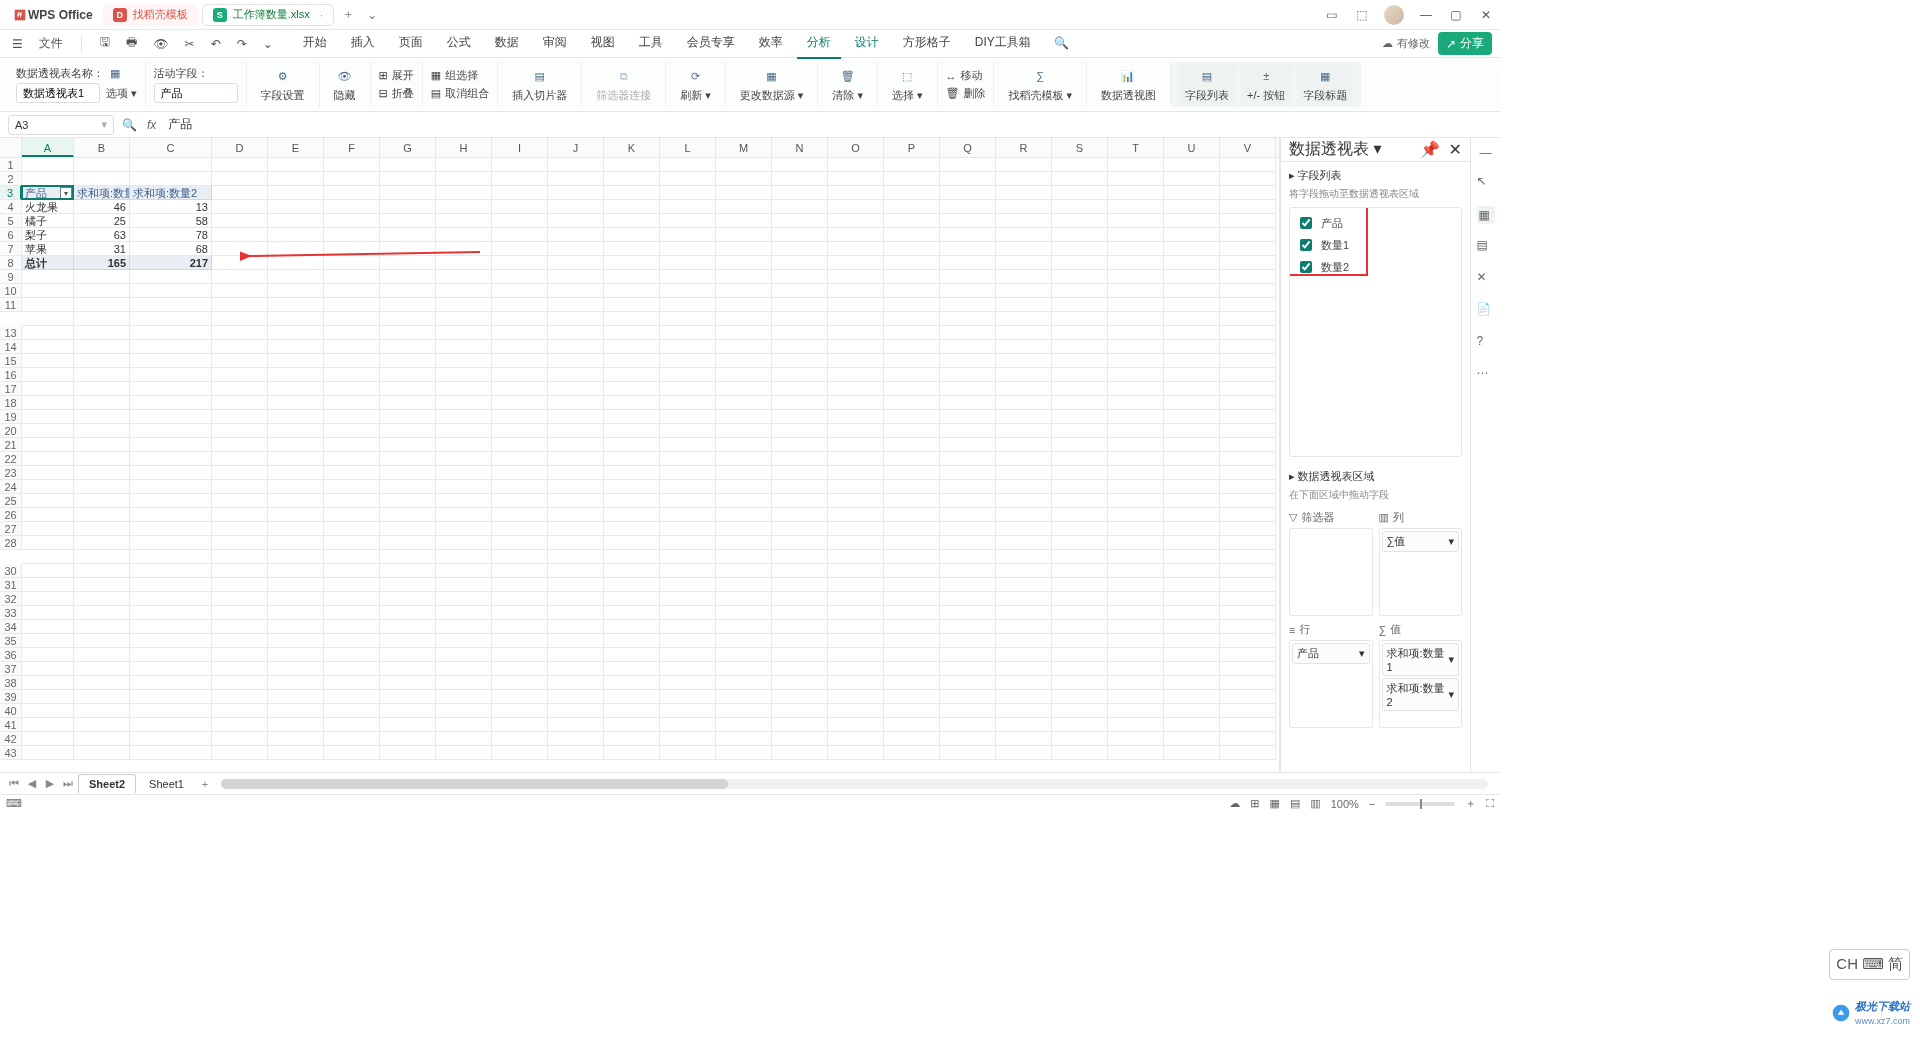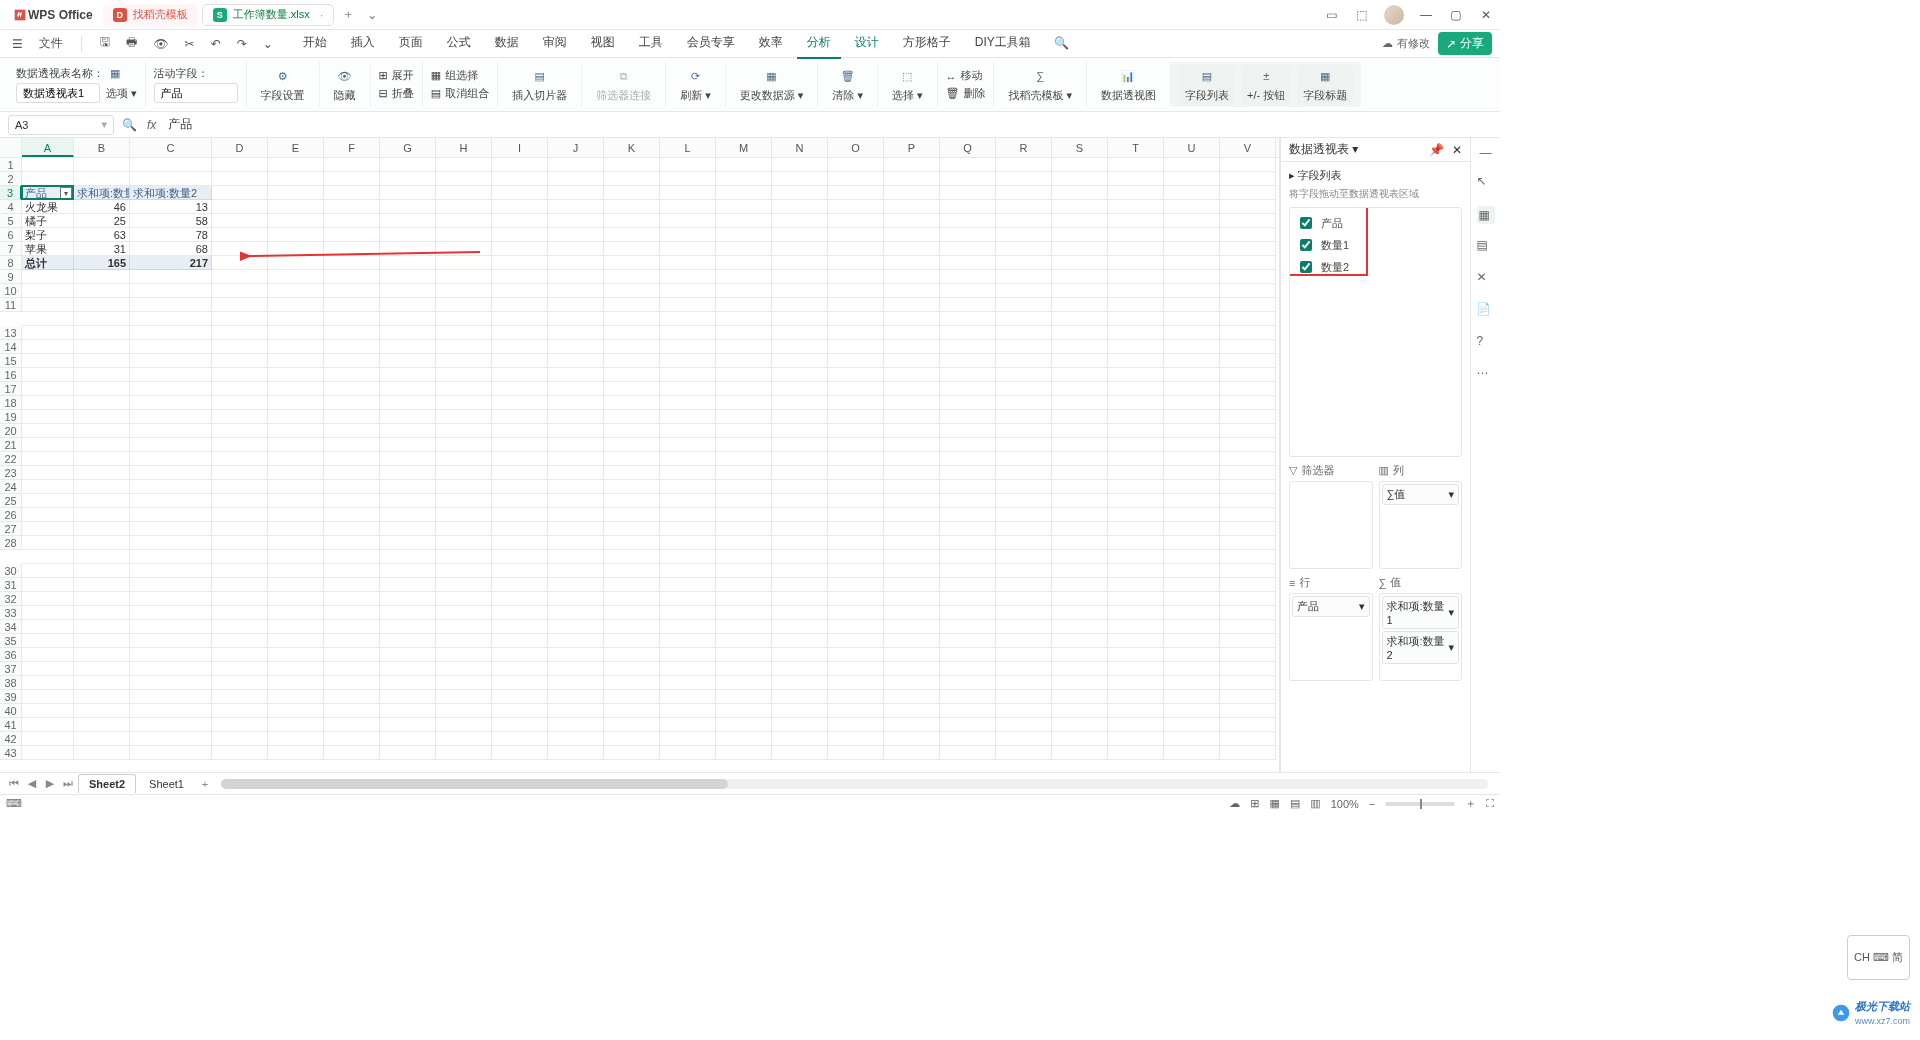--- a/index.html
+++ b/index.html
@@ -72,38 +72,38 @@
   .rh.sel{background:#e8f5f1;color:#0a7d6c;border-right:2px solid #0a7d6c;}
   .cell{position:absolute;border-right:1px solid var(--grid);border-bottom:1px solid var(--grid);font-size:11px;line-height:14px;padding:0 3px;overflow:hidden;white-space:nowrap;}
   .cell.header{background:#e8eef3;color:#3b5b8a;font-weight:normal;border-color:#cdd7e1;}
   .cell.tot{background:#e8eef3;font-weight:bold;border-color:#cdd7e1;}
   .cell.num{text-align:right;}
   .sel-box{position:absolute;border:2px solid #0a7d6c;pointer-events:none;}
   .dd-btn{position:absolute;width:12px;height:12px;border:1px solid #777;background:#fff;display:flex;align-items:center;justify-content:center;font-size:8px;color:#555;}
   .arrow{position:absolute;pointer-events:none;}
   
   .rpanel{width:190px;border-left:1px solid var(--panel-b);display:flex;flex-direction:column;background:#fff;}
-  .rp-head{height:24px;display:flex;align-items:center;justify-content:space-between;padding:0 8px;border-bottom:1px solid var(--panel-b);font-size:12px;}
+  .rp-head{height:24px;display:flex;align-items:center;justify-content:space-between;padding:0 8px;border-bottom:1px solid var(--panel-b);font-size:16px;}
   .rp-section{padding:6px 8px;font-size:11px;color:#444;}
   .rp-title{font-size:11px;color:#333;margin-bottom:4px;}
   .rp-hint{font-size:10px;color:#888;margin-bottom:6px;}
   .fieldbox{border:1px solid #e5e5e5;border-radius:3px;height:250px;padding:4px;overflow:auto;}
   .fieldbox.marked{position:relative;}
   .fitem{display:flex;align-items:center;gap:6px;padding:2px 2px;font-size:11px;}
   .fitem input{accent-color:#0a7d6c;width:12px;height:12px;}
   .red-mark{position:absolute;border:2px solid var(--highlight);pointer-events:none;}
   .areas{display:grid;grid-template-columns:1fr 1fr;gap:6px;padding:0 8px 8px;}
   .area-col{display:flex;flex-direction:column;gap:3px;}
   .area-lab{font-size:11px;color:#666;display:flex;align-items:center;gap:4px;}
   .area-box{border:1px solid #e5e5e5;border-radius:3px;min-height:88px;padding:2px;font-size:11px;}
   .area-item{border:1px solid #dfe3e6;border-radius:3px;padding:2px 4px;display:flex;align-items:center;justify-content:space-between;font-size:11px;background:#fbfcfc;margin-bottom:2px;}
   
   .rstrip{width:30px;border-left:1px solid var(--panel-b);display:flex;flex-direction:column;align-items:center;padding-top:8px;gap:14px;color:#666;}
   .rstrip .sic{width:18px;height:18px;}
-  .chpill{position:fixed;right:10px;bottom:60px;border:1px solid #ccc;border-radius:4px;background:#fff;padding:14px 6px;font-size:11px;display:flex;align-items:center;gap:4px;color:#555;}
+  .chpill{position:fixed;right:10px;bottom:60px;border:1px solid #ccc;border-radius:4px;background:#fff;padding:5px 6px;font-size:15px;display:flex;align-items:center;gap:4px;color:#555;}
   
   .sheettabs{height:22px;border-top:1px solid var(--panel-b);display:flex;align-items:center;padding:0 6px;gap:2px;font-size:11px;background:#fff;}
   .stbtn{width:16px;text-align:center;color:#888;}
   .stab{padding:3px 10px;border:1px solid transparent;border-bottom:none;border-radius:3px 3px 0 0;}
   .stab.active{border-color:#ccc;font-weight:bold;background:#fff;}
   .hscroll{flex:1;margin:0 6px;height:10px;background:#f0f0f0;border-radius:5px;position:relative;}
   .hscroll .thumb{position:absolute;left:0;top:0;height:100%;width:40%;background:#d4d4d4;border-radius:5px;}
   
   .status{height:18px;border-top:1px solid var(--panel-b);display:flex;align-items:center;justify-content:space-between;padding:0 6px;font-size:11px;color:#666;background:#fff;}
   .status .sr{display:flex;align-items:center;gap:10px;}
@@ -1374,20 +1374,24 @@
           <label class="fitem">
             <input type="checkbox" checked="" style=""> 
             <span>数量1</span>
           </label>
           <label class="fitem">
             <input type="checkbox" checked="" style=""> 
             <span>数量2</span>
           </label>
         </div>
     </div>
+    <div class="rp-section" style="padding-bottom:2px">
+      <div class="rp-title">▸ <span>数据透视表区域</span></div>
+      <div class="rp-hint">在下面区域中拖动字段</div>
+    </div>
     <div class="areas">
       <div class="area-col">
         <div class="area-lab">▽ <span>筛选器</span></div>
         <div class="area-box"></div>
       </div>
       <div class="area-col">
         <div class="area-lab">▥ <span>列</span></div>
         <div class="area-box">
           <div class="area-item">
               <span>∑值</span>

